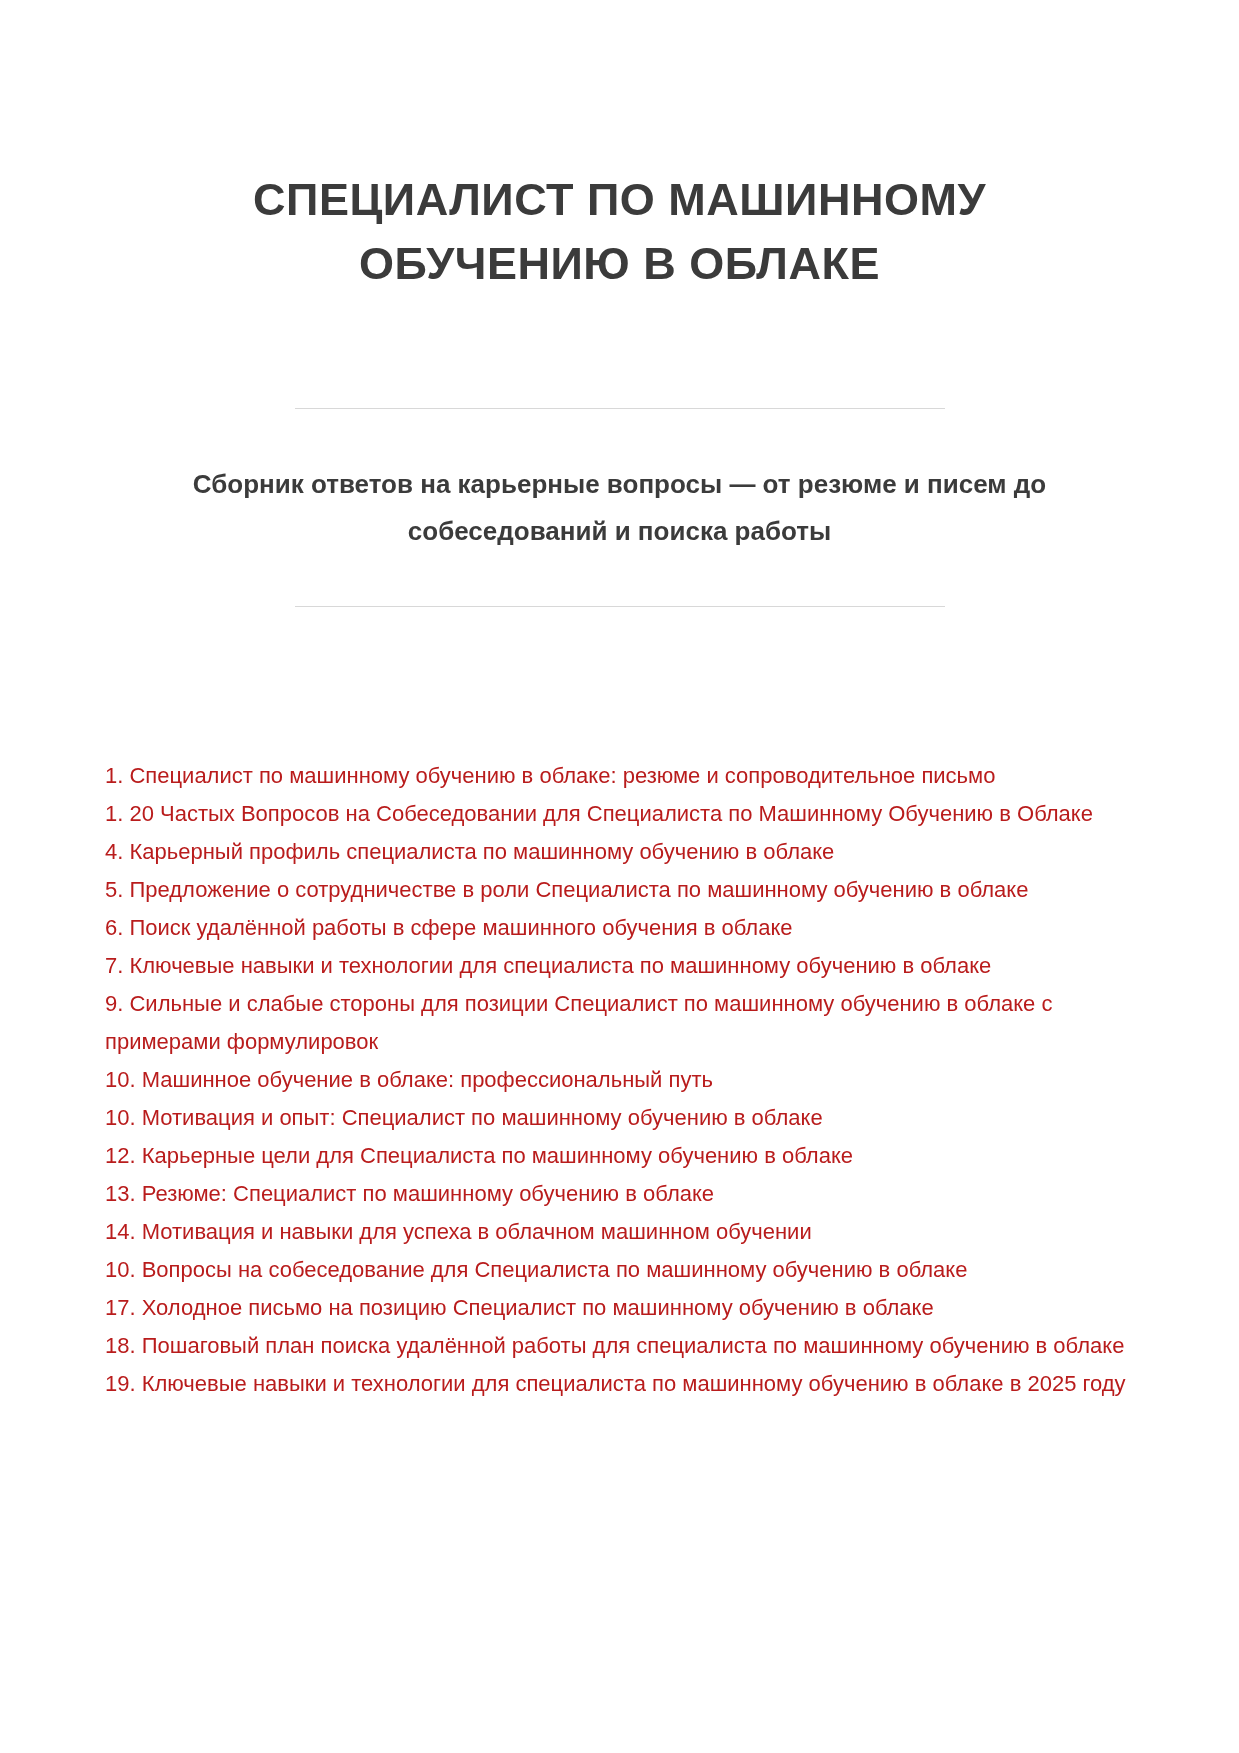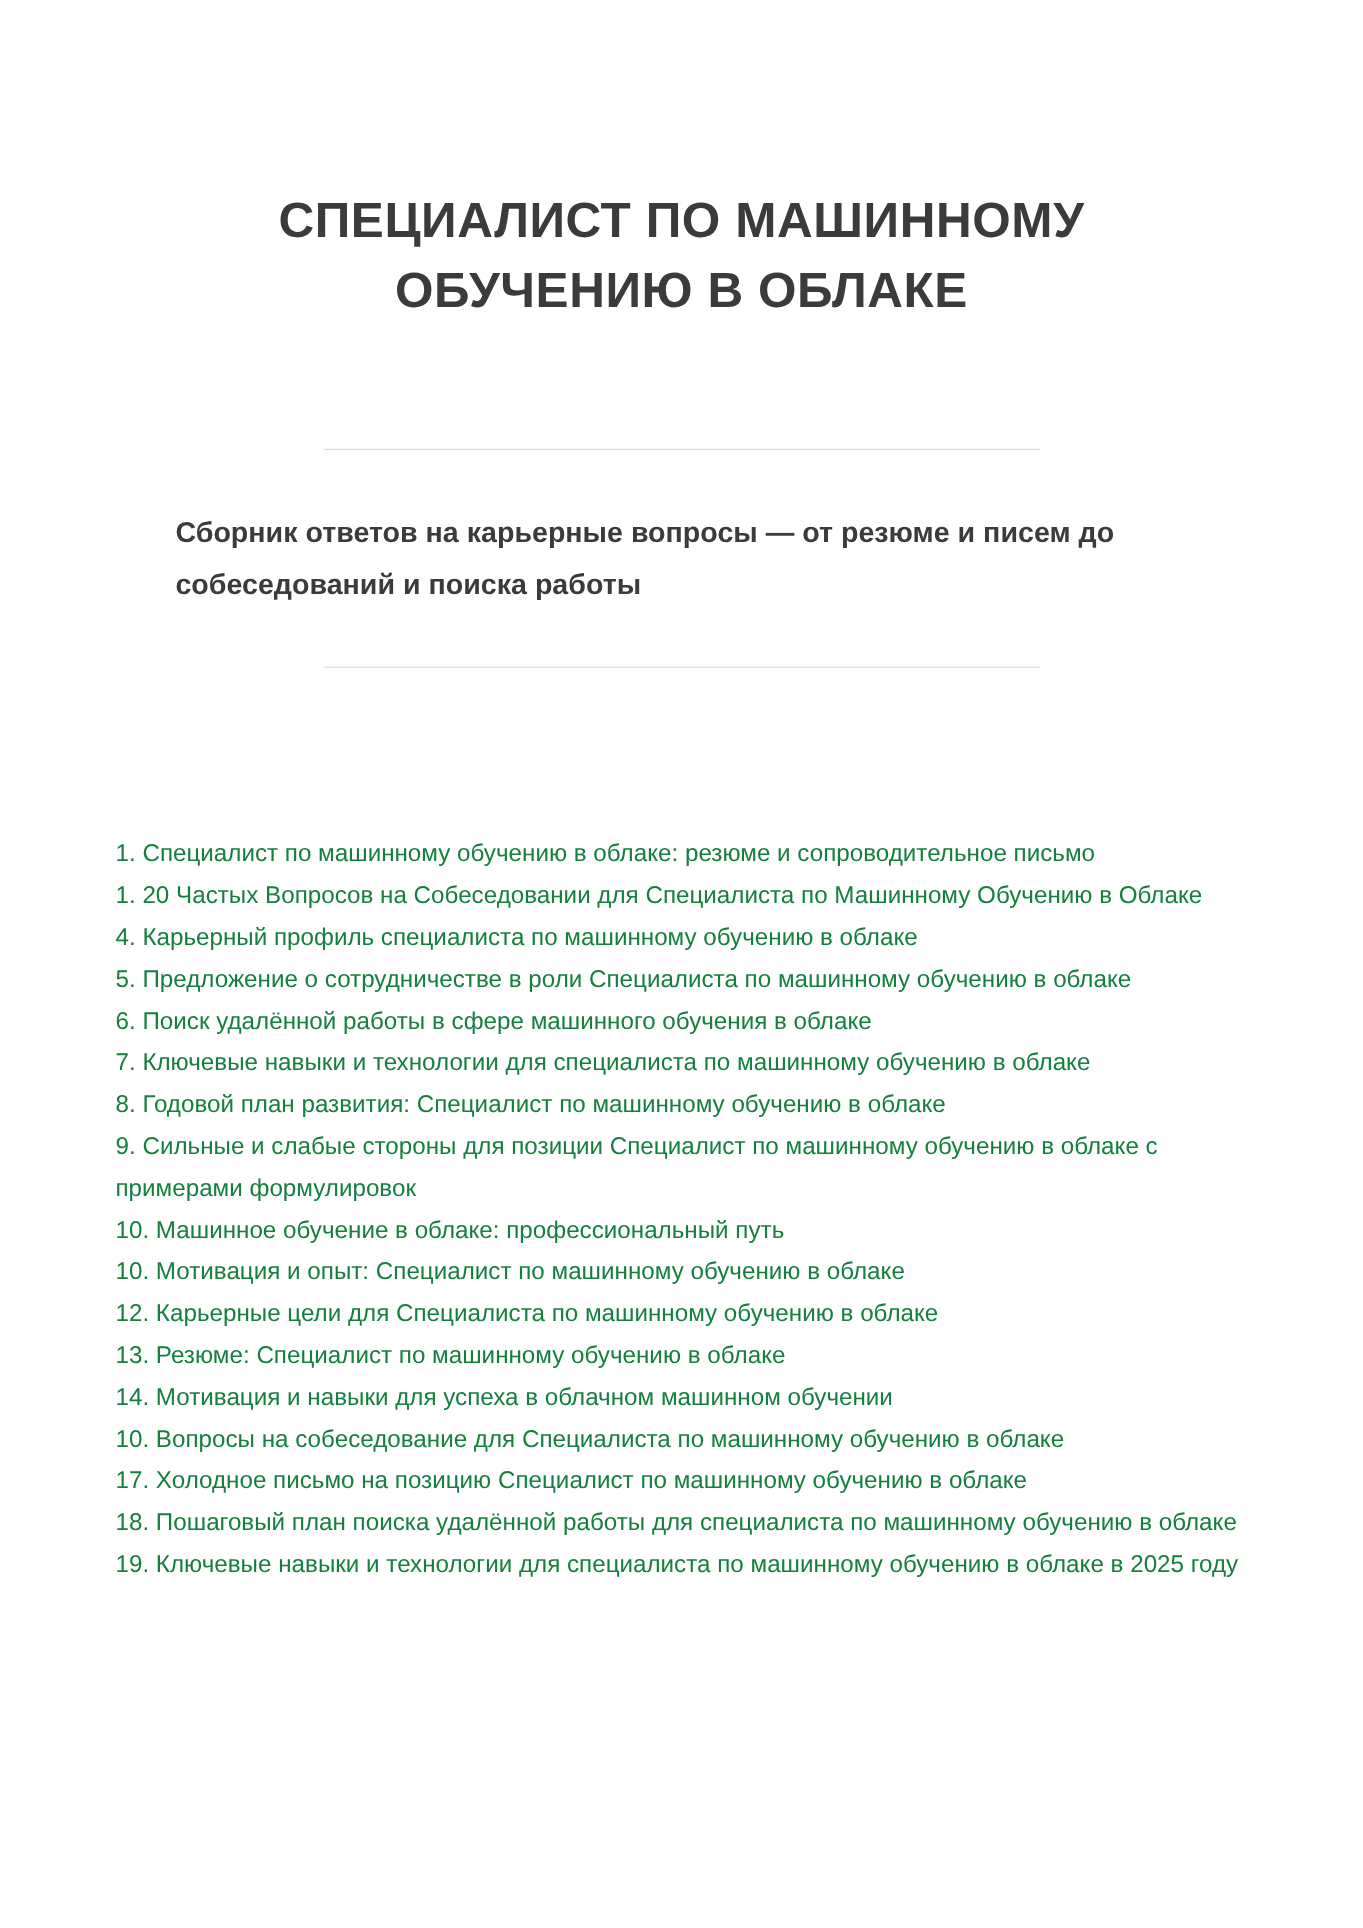--- a/index.html
+++ b/index.html
@@ -38,32 +38,32 @@
     border-top: 1px solid #d8d8d8;
   }
   .divider-top { margin-top: 112px; }
   .divider-bottom { margin-top: 52px; }
   .doc-subtitle {
     margin: 52px auto 0 auto;
     max-width: 920px;
     font-size: 26px;
     font-weight: 700;
     line-height: 1.8;
-    text-align: left;
+    text-align: center;
     color: #3b3b3b;
   }
   .toc {
     margin-top: 150px;
     padding: 0 78px;
   }
   .toc-item {
     font-size: 22px;
     line-height: 38px;
     font-weight: 400;
-    color: #15803d;
+    color: #b91c1c;
     text-align: left;
   }
 </style>
 </head>
 <body>
 
 <div class="page">
   <div class="doc-header">
     <h1 class="doc-title">СПЕЦИАЛИСТ ПО МАШИННОМУ ОБУЧЕНИЮ В ОБЛАКЕ</h1>
     <div class="divider divider-top"></div>
@@ -71,21 +71,20 @@
     <div class="divider divider-bottom"></div>
   </div>
 
   <div class="toc">
       <div class="toc-item">1. Специалист по машинному обучению в облаке: резюме и сопроводительное письмо</div>
       <div class="toc-item">1. 20 Частых Вопросов на Собеседовании для Специалиста по Машинному Обучению в Облаке</div>
       <div class="toc-item">4. Карьерный профиль специалиста по машинному обучению в облаке</div>
       <div class="toc-item">5. Предложение о сотрудничестве в роли Специалиста по машинному обучению в облаке</div>
       <div class="toc-item">6. Поиск удалённой работы в сфере машинного обучения в облаке</div>
       <div class="toc-item">7. Ключевые навыки и технологии для специалиста по машинному обучению в облаке</div>
-      <div class="toc-item">8. Годовой план развития: Специалист по машинному обучению в облаке</div>
       <div class="toc-item">9. Сильные и слабые стороны для позиции Специалист по машинному обучению в облаке с примерами формулировок</div>
       <div class="toc-item">10. Машинное обучение в облаке: профессиональный путь</div>
       <div class="toc-item">10. Мотивация и опыт: Специалист по машинному обучению в облаке</div>
       <div class="toc-item">12. Карьерные цели для Специалиста по машинному обучению в облаке</div>
       <div class="toc-item">13. Резюме: Специалист по машинному обучению в облаке</div>
       <div class="toc-item">14. Мотивация и навыки для успеха в облачном машинном обучении</div>
       <div class="toc-item">10. Вопросы на собеседование для Специалиста по машинному обучению в облаке</div>
       <div class="toc-item">17. Холодное письмо на позицию Специалист по машинному обучению в облаке</div>
       <div class="toc-item">18. Пошаговый план поиска удалённой работы для специалиста по машинному обучению в облаке</div>
       <div class="toc-item">19. Ключевые навыки и технологии для специалиста по машинному обучению в облаке в 2025 году</div>

